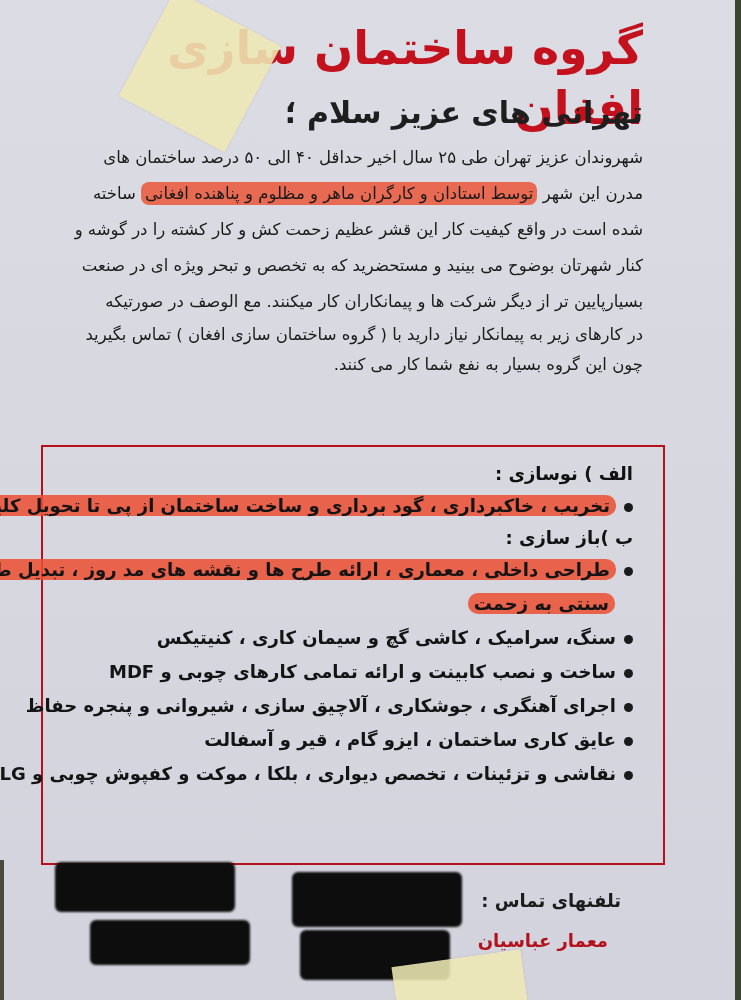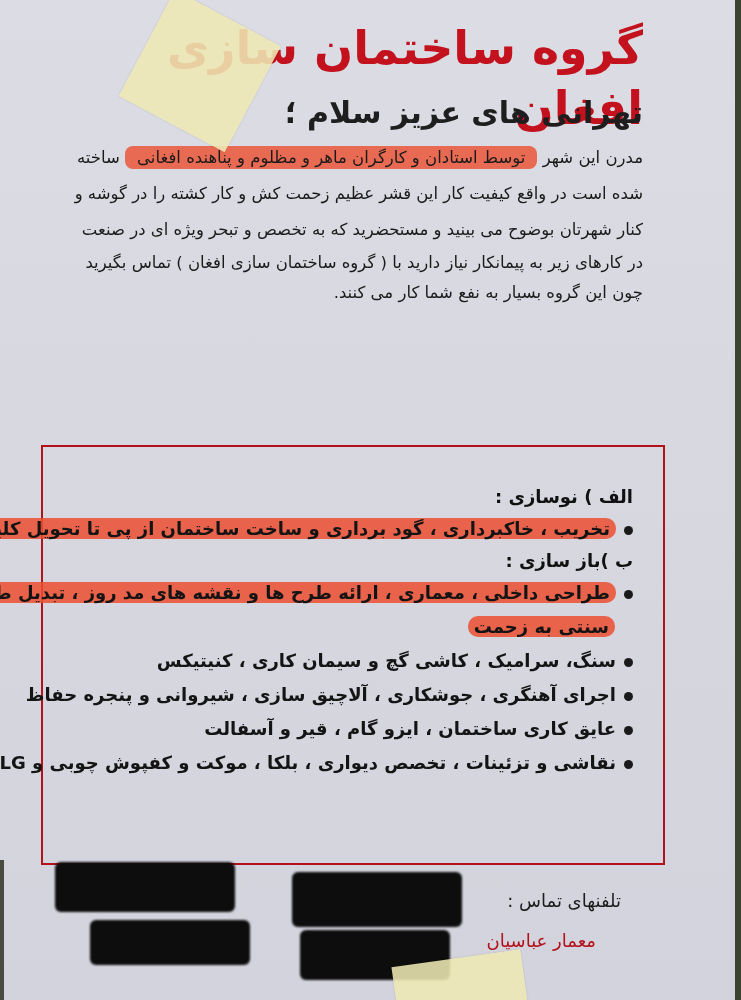--- a/index.html
+++ b/index.html
@@ -31,71 +31,74 @@
       font-size: 30px; font-weight: bold; color: #1e1e1e; line-height: 62px;
     }
     .para {
       position: absolute; left: 40px; right: 98px; top: 140px;
       text-align: justify; text-align-last: right;
       font-size: 16.5px; color: #1a1a1a; line-height: 36px;
     }
     .para .line { display: block; height: 36px; white-space: nowrap; overflow: hidden; }
     .para .line.close { line-height: 30px; height: 30px; }
     .hl {
-      background: rgba(235, 80, 50, 0.82); border-radius: 8px; padding: 2px 12px;
+      background: rgba(235, 80, 50, 0.82); border-radius: 8px; padding: 2px 4px;
     }
     .box {
       position: absolute; left: 41px; top: 445px; width: 624px; height: 420px;
       border: 2px solid #b3111c; box-sizing: border-box;
     }
-    .box-inner { position: absolute; right: 30px; top: 12px; width: 580px; margin-top: 23px; }
+    .box-inner { position: absolute; right: 30px; top: 12px; width: 580px; }
     .section-head {
       text-align: right; font-size: 18px; font-weight: bold; color: #111;
       line-height: 30px; height: 30px;
     }
     .item {
       text-align: right; font-size: 18px; font-weight: bold; color: #141414;
       line-height: 34px; white-space: nowrap;
     }
     .bullet { display: inline-block; width: 9px; height: 9px; border-radius: 50%; background: #1a1a1a; margin-left: 8px; vertical-align: middle; }
     .item-hl .txt { background: rgba(236, 78, 48, 0.85); border-radius: 10px; padding: 0 6px; }
     .redact { position: absolute; background: #0d0d0d; border-radius: 6px; filter: blur(1px); }
     .contact-label {
-      position: absolute; right: 120px; top: 890px; font-size: 18px; color: #1c1c1c; font-weight: normal;
+      position: absolute; right: 120px; top: 890px; font-size: 18px; color: #1c1c1c; font-weight: bold;
     }
     .contact-name {
-      position: absolute; right: 145px; top: 930px; font-size: 18px; color: #b3121c; font-weight: normal;
+      position: absolute; right: 133px; top: 930px; font-size: 18px; color: #b3121c; font-weight: bold;
     }
   </style>
 </head>
 <body>
 
 <div class="paper"></div>
 <div class="edge-right"></div>
 <div class="edge-left"></div>
 
 <div class="title rtl">گروه ساختمان سازی افغان</div>
 <div class="greeting rtl">تهرانی های عزیز سلام ؛</div>
 
 <div class="para rtl">
+  <span class="line">شهروندان عزیز تهران طی ۲۵ سال اخیر حداقل ۴۰ الی ۵۰ درصد ساختمان های</span>
   <span class="line"><span>مدرن این شهر </span><span class="hl">توسط استادان و کارگران ماهر و مظلوم و پناهنده افغانی</span><span> ساخته</span></span>
   <span class="line">شده است در واقع کیفیت کار این قشر عظیم زحمت کش و کار کشته را در گوشه و</span>
   <span class="line">کنار شهرتان بوضوح می بینید و مستحضرید که به تخصص و تبحر ویژه ای در صنعت</span>
+  <span class="line">بسیارپایین تر از دیگر شرکت ها و پیمانکاران کار میکنند. مع الوصف در صورتیکه</span>
   <span class="line close">در کارهای زیر به پیمانکار نیاز دارید با ( گروه ساختمان سازی افغان ) تماس بگیرید</span>
   <span class="line close">چون این گروه بسیار به نفع شما کار می کنند.</span>
 </div>
 
 <div class="box">
   <div class="box-inner rtl">
     <div class="section-head">الف ) نوسازی :</div>
     <div class="item item-hl"><span class="bullet"></span><span class="txt">تخریب ، خاکبرداری ، گود برداری و ساخت ساختمان از پی تا تحویل کلید</span></div>
     <div class="section-head">ب )باز سازی :</div>
     <div class="item item-hl"><span class="bullet"></span><span class="txt">طراحی داخلی ، معماری ، ارائه طرح ها و نقشه های مد روز ، تبدیل طرح های</span></div>
     <div class="item item-hl" style="padding-right:18px"><span class="txt">سنتی به زحمت</span></div>
     <div class="item"><span class="bullet"></span><span>سنگ، سرامیک ، کاشی گچ و سیمان کاری ، کنیتیکس</span></div>
+    <div class="item"><span class="bullet"></span><span>ساخت و نصب کابینت و ارائه تمامی کارهای چوبی و MDF</span></div>
     <div class="item"><span class="bullet"></span><span>اجرای آهنگری ، جوشکاری ، آلاچیق سازی ، شیروانی و پنجره حفاظ</span></div>
     <div class="item"><span class="bullet"></span><span>عایق کاری ساختمان ، ایزو گام ، قیر و آسفالت</span></div>
     <div class="item"><span class="bullet"></span><span>نقاشی و تزئینات ، تخصص دیواری ، بلکا ، موکت و کفپوش چوبی و LG</span></div>
   </div>
 </div>
 
 <div class="redact" style="left:55px; top:862px; width:180px; height:50px;"></div>
 <div class="redact" style="left:90px; top:920px; width:160px; height:45px;"></div>
 <div class="redact" style="left:292px; top:872px; width:170px; height:55px;"></div>
 <div class="redact" style="left:300px; top:930px; width:150px; height:50px;"></div>

